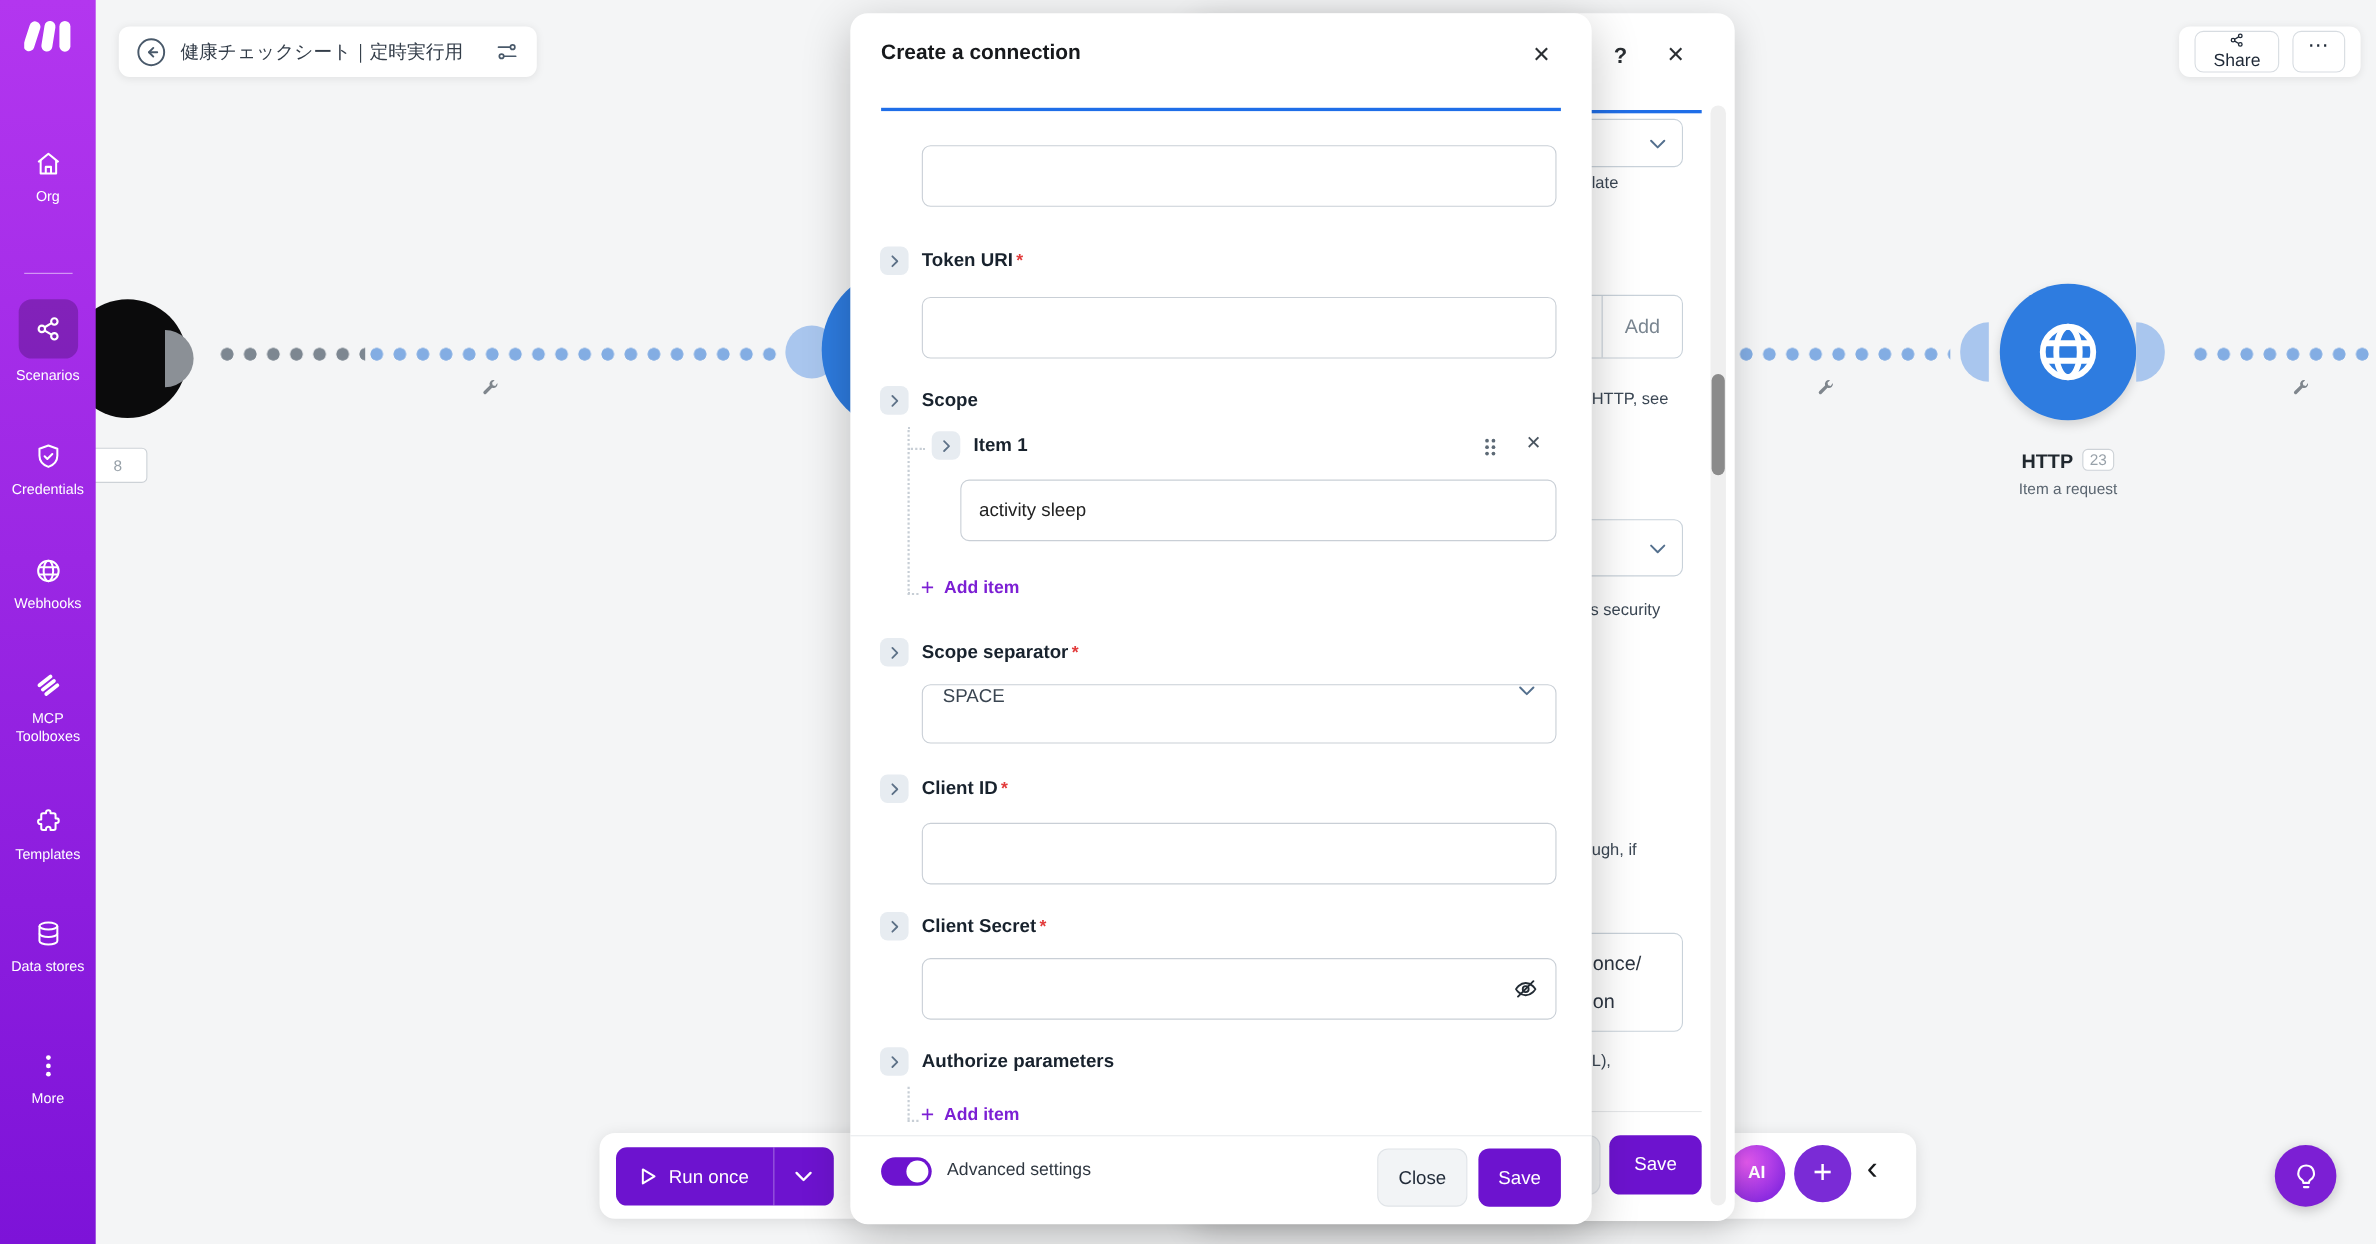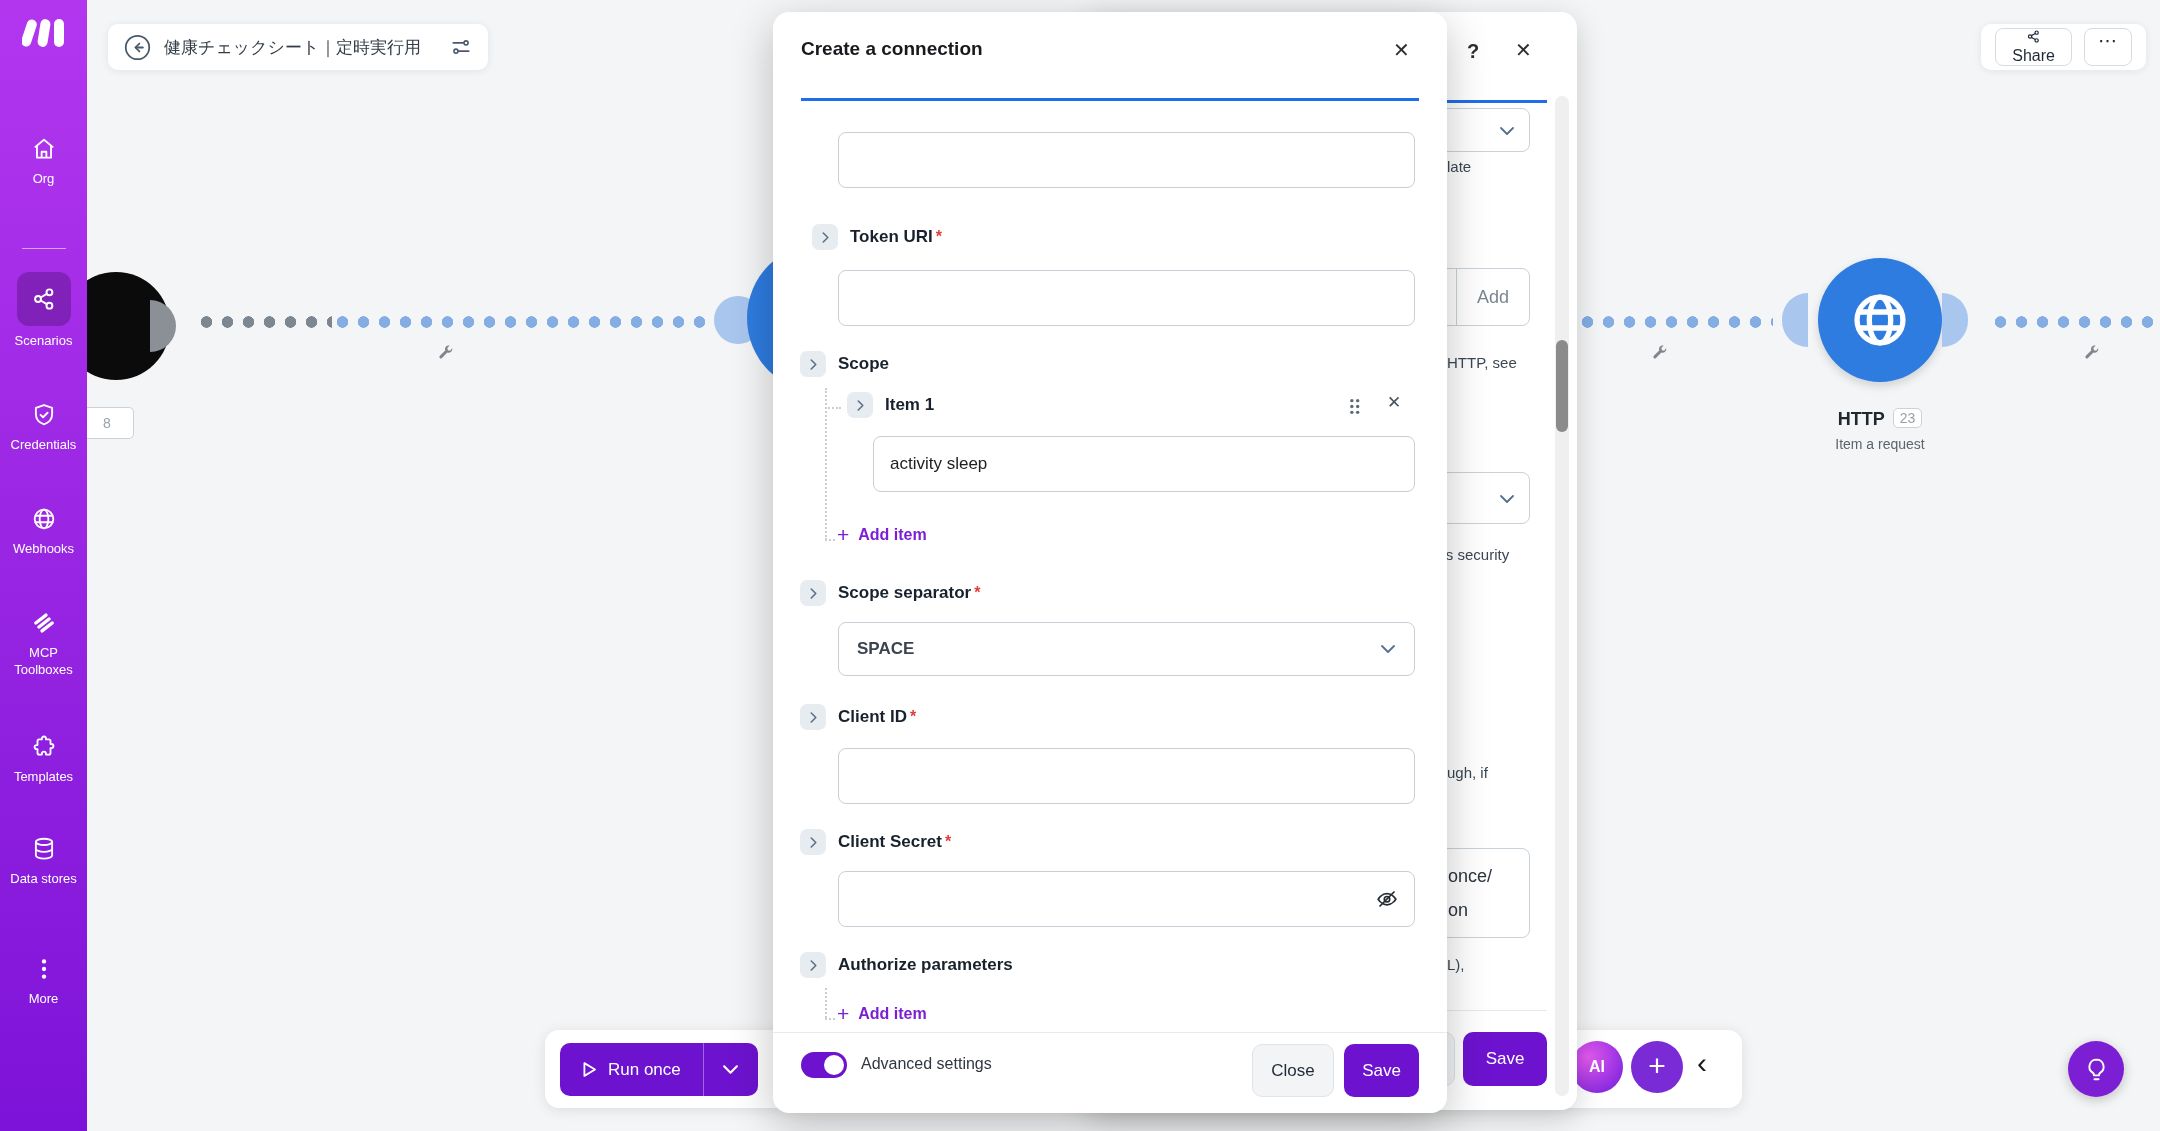--- a/index.html
+++ b/index.html
@@ -60,22 +60,22 @@
   .chev-btn{width:26px;height:26px;background:#e7ecf1;border-radius:7px;display:flex;align-items:center;
             justify-content:center;cursor:pointer;flex:0 0 auto;}
   .flabel{font-size:17px;font-weight:700;color:#18222d;}
   .req{color:#e23b3b;font-size:16px;margin-left:3px;}
   .tree{position:absolute;}
   .tree-v{border-left:2px dotted #c7ced5;width:0;}
   .tree-h{border-top:2px dotted #c7ced5;height:0;}
   .addrow{position:absolute;display:flex;align-items:center;gap:9px;color:#7c1fd4;cursor:pointer;}
   .addrow .plus{font-size:21px;line-height:1;}
   .addrow .addlbl{font-size:16px;font-weight:700;}
-  .selbox{position:absolute;border:1px solid #c9cfd6;border-radius:8px;display:flex;align-items:center;
-          justify-content:space-between;padding:0 18px;font-size:17px;color:#3a4551;box-sizing:border-box;cursor:pointer;font-weight:bold;}
+  .selbox{position:absolute;border:1px solid #c9cfd6;border-radius:8px;display:flex;align-items:flex-start;
+          justify-content:space-between;padding:0 18px;font-size:17px;color:#3a4551;box-sizing:border-box;cursor:pointer;}
   .m-divider{position:absolute;left:0;top:1020px;width:674px;height:1px;background:#e8eaed;}
   .toggle{position:absolute;left:28px;top:1040px;width:46px;height:26px;border-radius:13px;background:#6d13cf;cursor:pointer;}
   .knob{position:absolute;right:3px;top:3px;width:20px;height:20px;border-radius:50%;background:#fff;}
   .btn{border:none;border-radius:10px;font-size:17px;cursor:pointer;font-family:"Liberation Sans",sans-serif;}
   .btn-light{background:#f2f4f6;border:1px solid #e0e4e8;color:#1f2937;}
   .btn-purple{background:#6d13cf;color:#fff;}
 
   
   .toolbar{position:absolute;left:545px;top:1030px;width:1197px;height:78px;background:#fff;border-radius:14px;
            box-shadow:0 2px 14px rgba(0,0,0,.10);z-index:3;}
@@ -206,21 +206,21 @@
     <div style="position:absolute;left:471px;top:328px;width:12px;height:92px;background:#8b8b8b;border-radius:6px;"></div>
   </div>
 
   <div class="modal">
     <div class="m-title">Create a connection</div>
     <div class="x-btn abs" style="left:620px;top:28px;">✕</div>
     <div class="blue-line" style="left:28px;top:86px;width:618px;"></div>
 
     <input class="inp" style="left: 65px; top: 120px; width: 577px; height: 56px;">
 
-    <div class="frow" style="left:39px;top:212px;">
+    <div class="frow" style="left:27px;top:212px;">
       <div class="chev-btn">
         <svg width="9" height="13" viewBox="0 0 10 14" fill="none" stroke="#5d7187" stroke-width="1.8" stroke-linecap="round" stroke-linejoin="round">
             <path d="M2.5 2l5 5-5 5"></path>
           </svg>
       </div>
       <div class="flabel"><span>Token URI</span><span class="req">*</span></div>
     </div>
     <input class="inp" style="left: 65px; top: 258px; width: 577px; height: 56px;">
 
     <div class="frow" style="left:27px;top:339px;">

